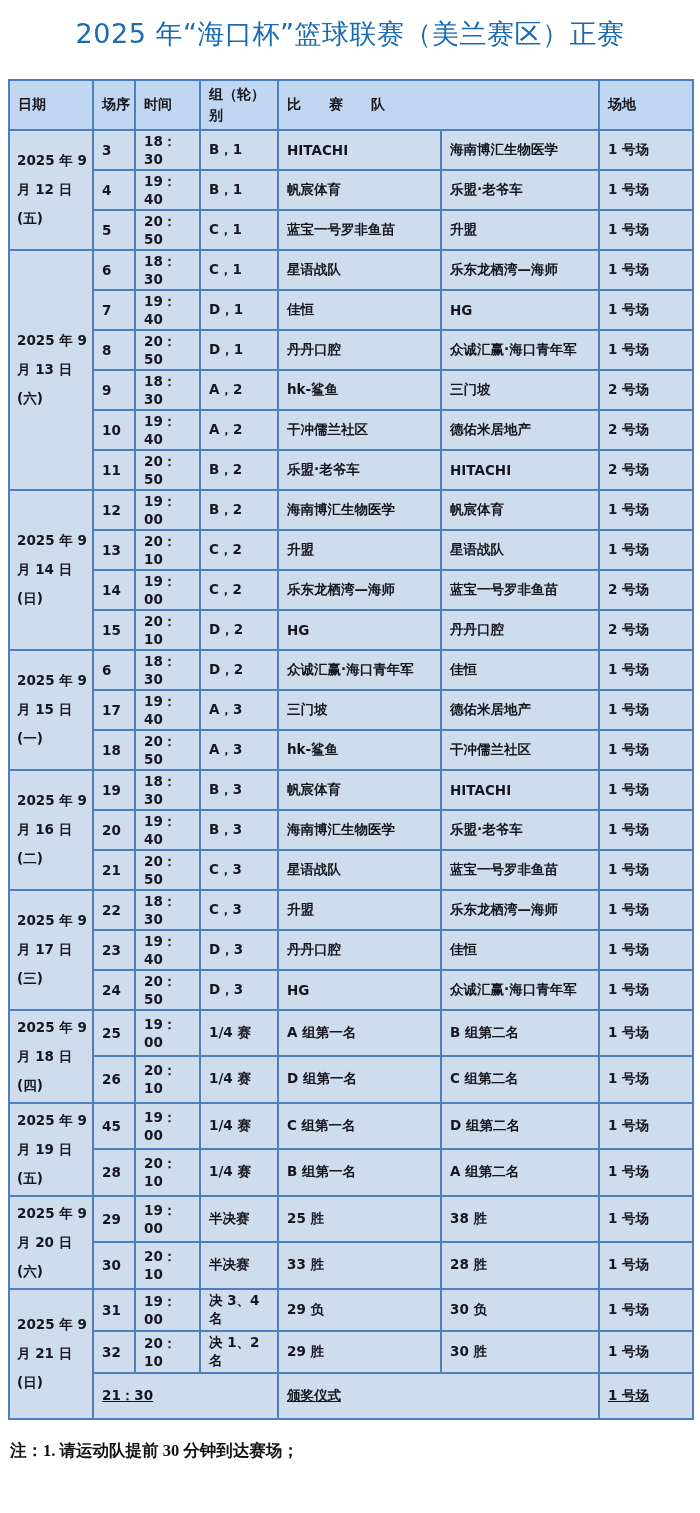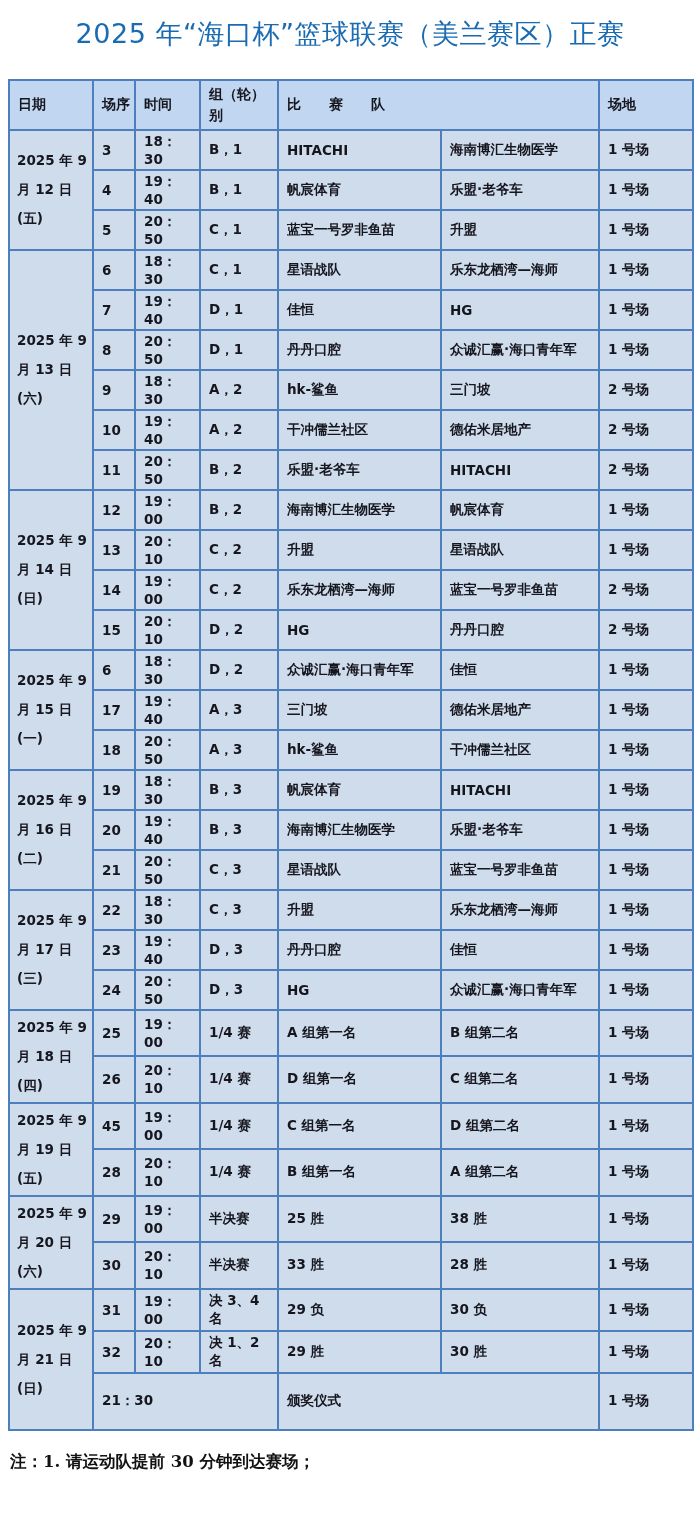--- a/index.html
+++ b/index.html
@@ -43,31 +43,32 @@
   .schedule td {
     background: #cfdcec;
     font-size: 13.5px;
     height: 37px;
   }
   td.date-cell {
     white-space: pre-line;
     line-height: 2.15;
     padding-left: 7px;
   }
-  #awards-row td { height: 57px; }
+  #awards-row td { height: 46px; text-decoration: underline; }
   .notes {
     margin: 16px 10px 0;
     font-family: "DejaVu Serif", "Liberation Serif", serif;
     font-size: 16.5px;
     font-weight: 600;
     color: #111111;
   }
   .notes p {
     margin: 0 0 23px;
     line-height: 1.8;
+    font-family: Liberation Serif, serif;
   }
 </style>
 </head>
 <body>
 
 <div class="page-title">
   <div>2025 年“海口杯”篮球联赛（美兰赛区）正赛</div>
 </div>
 
 <table class="schedule">

